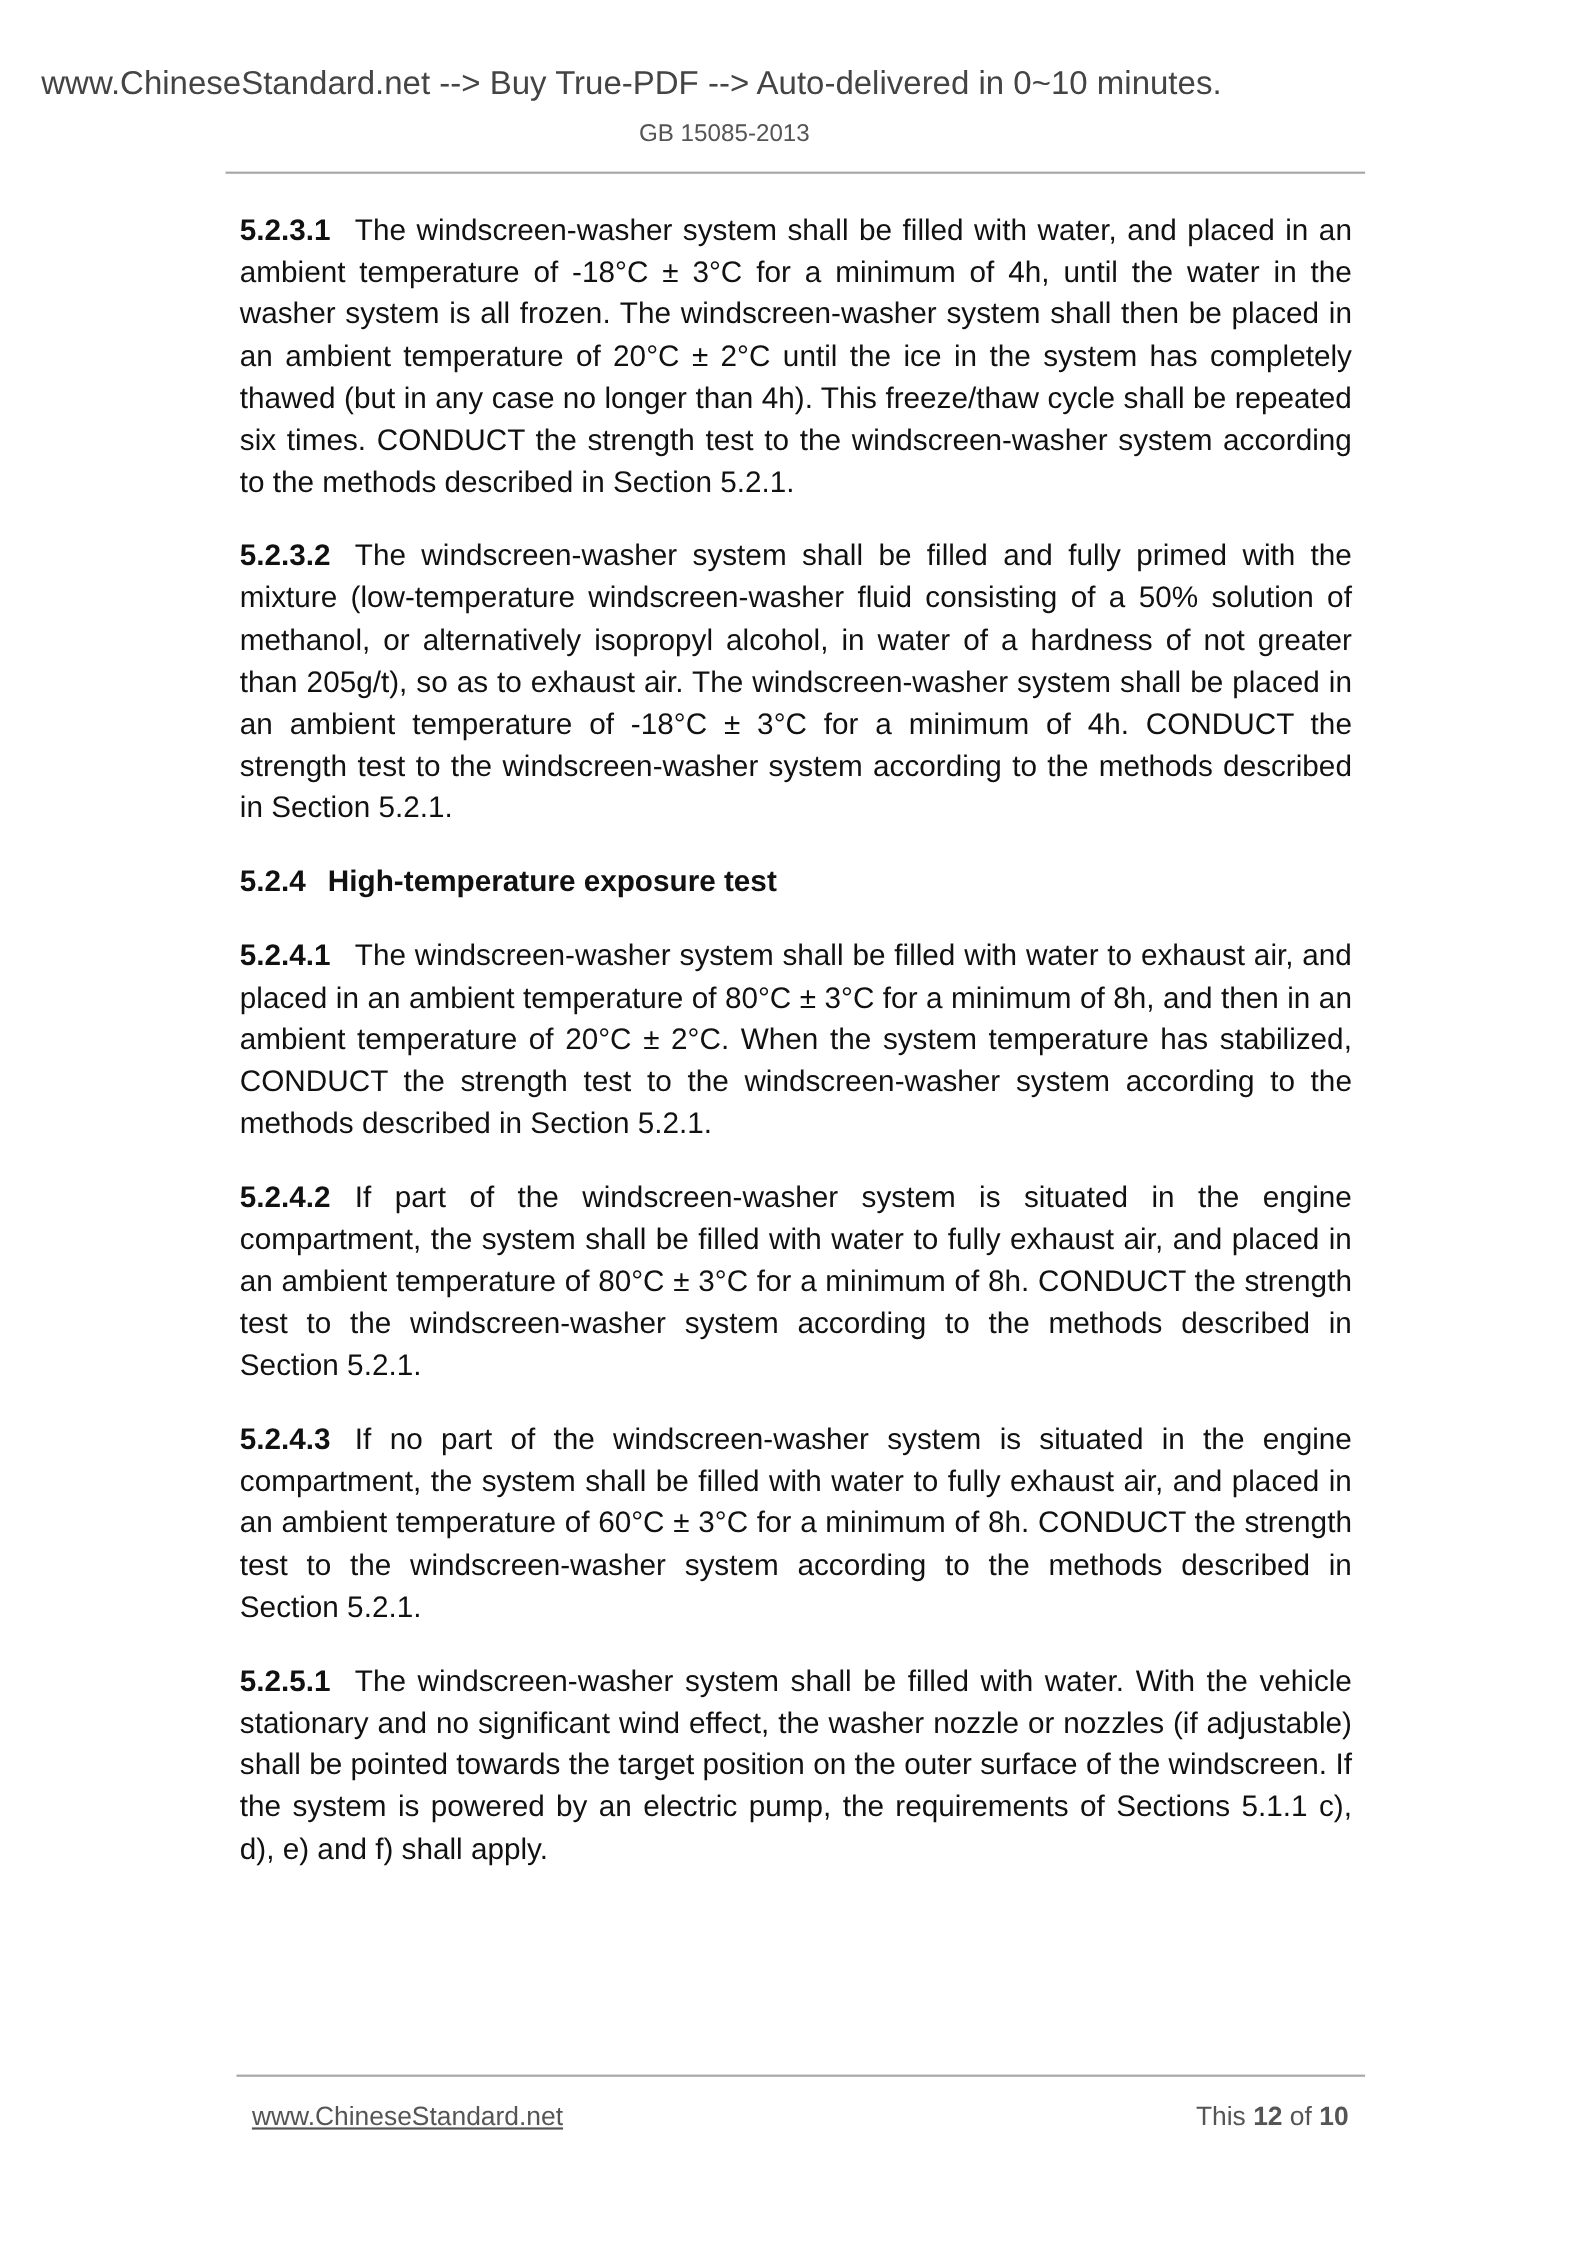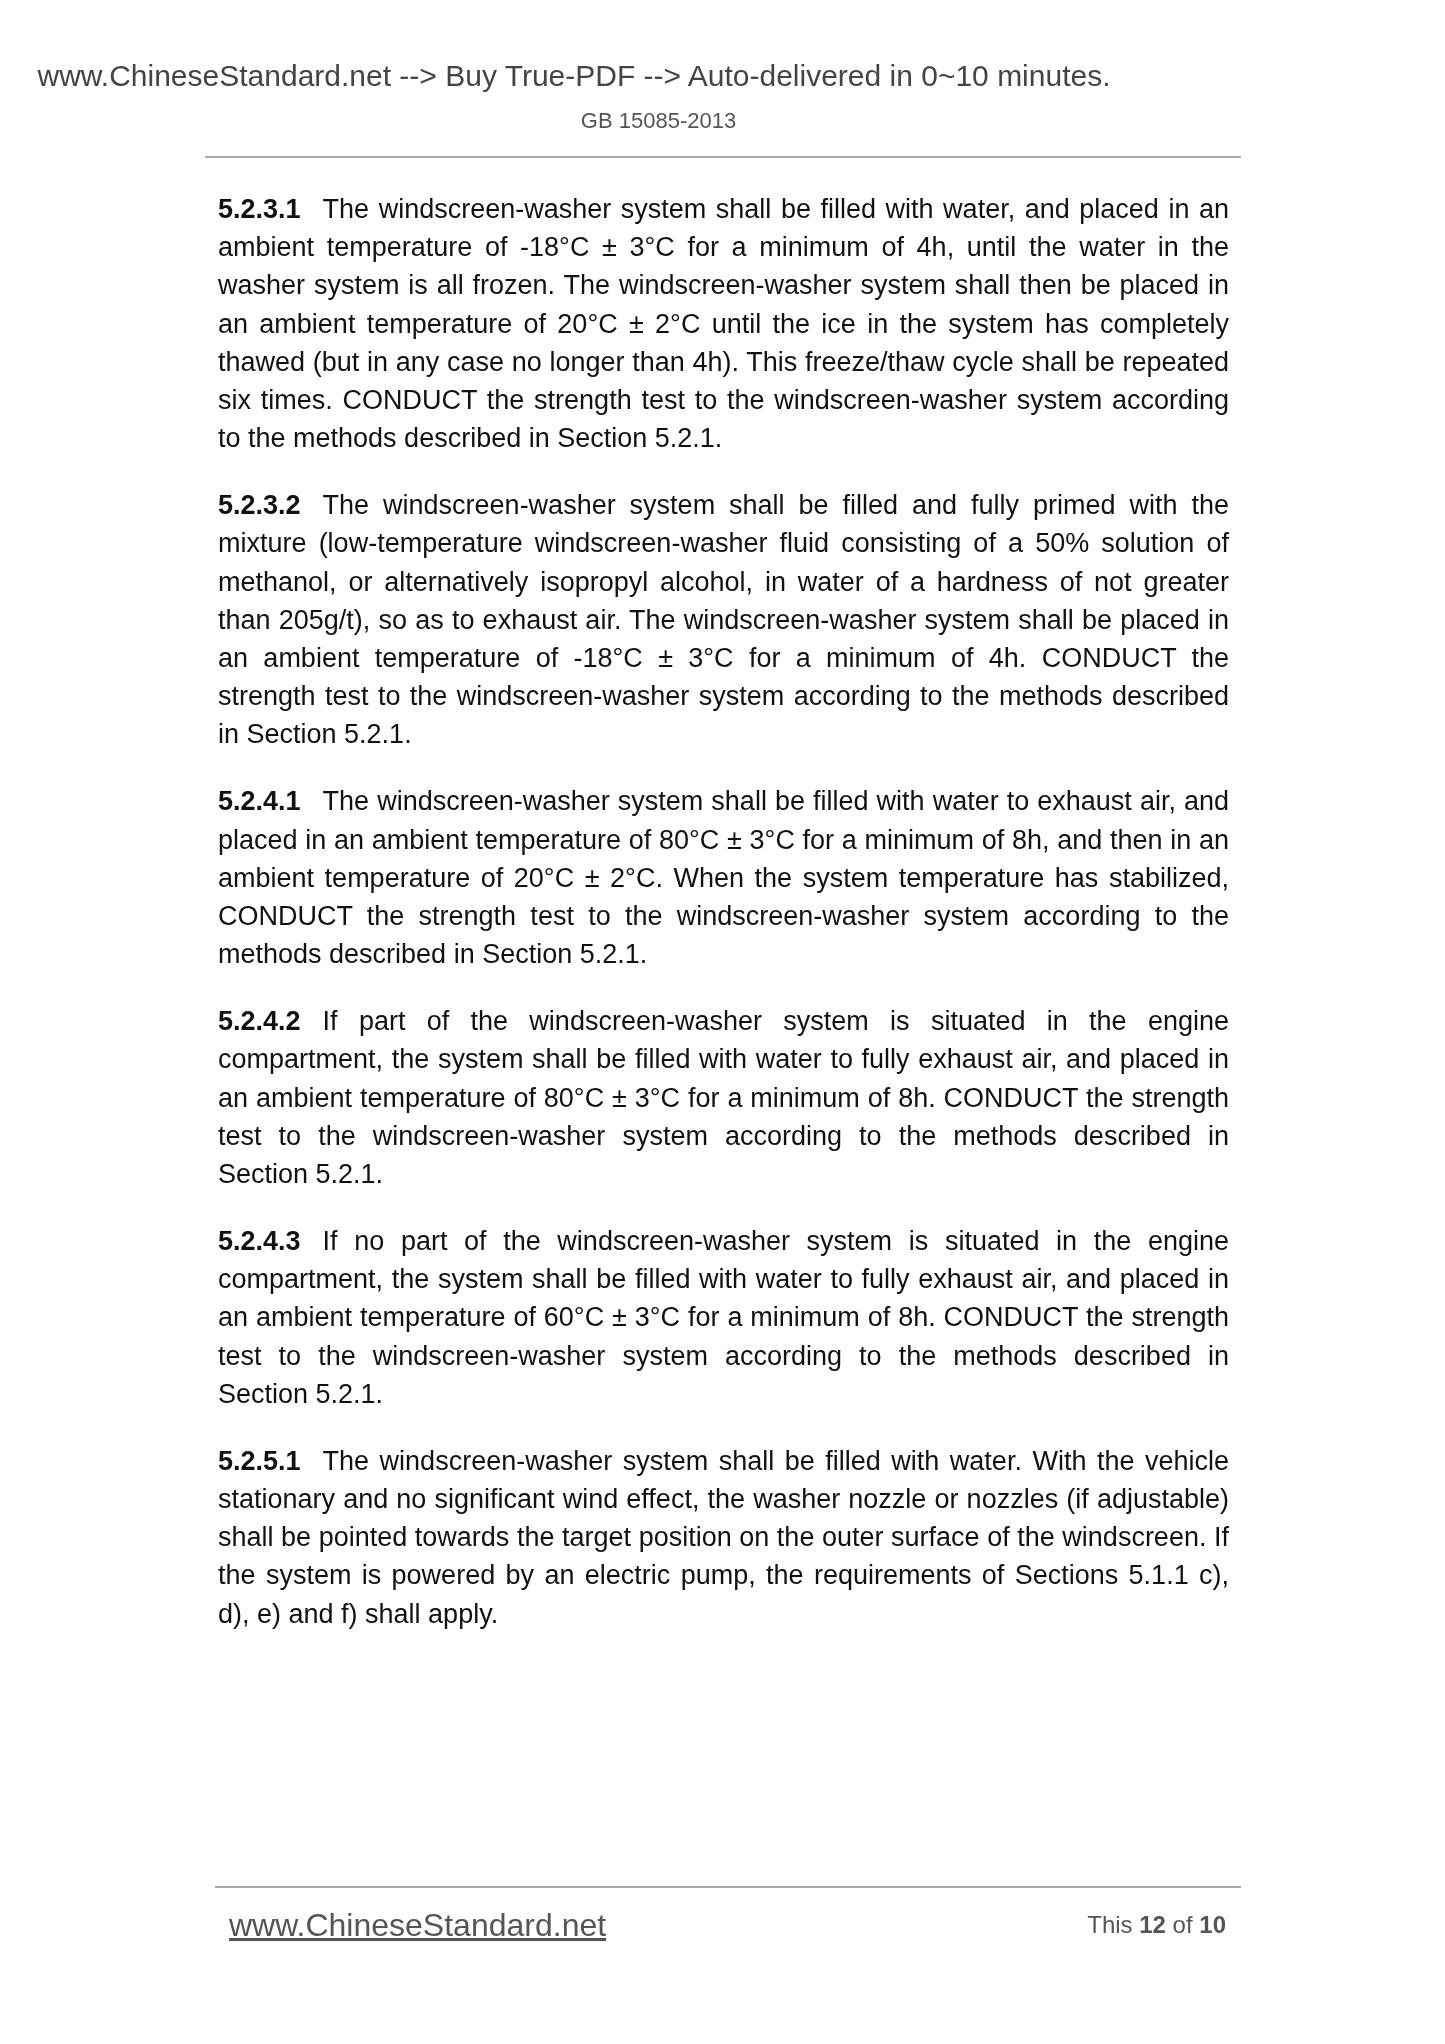--- a/index.html
+++ b/index.html
@@ -12,38 +12,39 @@
   .header-rule { position: absolute; top: 156px; left: 205px; width: 1036px; height: 0;
                  border-top: 2px solid #a8a8a8; }
   .content { position: absolute; top: 190px; left: 218px; width: 1011px;
              font-size: 27px; line-height: 38.2px; }
   .para { margin: 0 0 28.8px 0; text-align: justify; }
   .clause-no { font-weight: bold; margin-right: 22px; }
   .heading { margin: 0 0 28.8px 0; font-weight: bold; }
   .heading .clause-no { margin-right: 20px; }
   .footer-rule { position: absolute; top: 1886px; left: 215px; width: 1026px; height: 0;
                  border-top: 2px solid #a8a8a8; }
-  .footer-link { position: absolute; top: 1911px; left: 229px; font-size: 32px; color: #555;
+  .footer-link { position: absolute; top: 1911px; left: 229px; font-size: 24px; color: #555;
                  text-decoration: underline; line-height: 28px; }
   .footer-page { position: absolute; top: 1911px; right: 219px; font-size: 24px; color: #555;
                  line-height: 28px; }
   .footer-page b { font-weight: bold; }
 </style>
 </head>
 <body>
 
 <div class="top-banner">www.ChineseStandard.net --&gt; Buy True-PDF --&gt; Auto-delivered in 0~10 minutes.</div>
 <div class="std-code">GB 15085-2013</div>
 <div class="header-rule"></div>
 
 <div class="content">
   <p class="para"><span class="clause-no">5.2.3.1</span><span>The windscreen-washer system shall be filled with water, and placed in an ambient temperature of -18°C ± 3°C for a minimum of 4h, until the water in the washer system is all frozen. The windscreen-washer system shall then be placed in an ambient temperature of 20°C ± 2°C until the ice in the system has completely thawed (but in any case no longer than 4h). This freeze/thaw cycle shall be repeated six times. CONDUCT the strength test to the windscreen-washer system according to the methods described in Section 5.2.1.</span></p>
 
   <p class="para"><span class="clause-no">5.2.3.2</span><span>The windscreen-washer system shall be filled and fully primed with the mixture (low-temperature windscreen-washer fluid consisting of a 50% solution of methanol, or alternatively isopropyl alcohol, in water of a hardness of not greater than 205g/t), so as to exhaust air. The windscreen-washer system shall be placed in an ambient temperature of -18°C ± 3°C for a minimum of 4h. CONDUCT the strength test to the windscreen-washer system according to the methods described in Section 5.2.1.</span></p>
 
+  <p class="heading"><span class="clause-no">5.2.4</span><span>High-temperature exposure test</span></p>
 
   <p class="para"><span class="clause-no">5.2.4.1</span><span>The windscreen-washer system shall be filled with water to exhaust air, and placed in an ambient temperature of 80°C ± 3°C for a minimum of 8h, and then in an ambient temperature of 20°C ± 2°C. When the system temperature has stabilized, CONDUCT the strength test to the windscreen-washer system according to the methods described in Section 5.2.1.</span></p>
 
   <p class="para"><span class="clause-no">5.2.4.2</span><span>If part of the windscreen-washer system is situated in the engine compartment, the system shall be filled with water to fully exhaust air, and placed in an ambient temperature of 80°C ± 3°C for a minimum of 8h. CONDUCT the strength test to the windscreen-washer system according to the methods described in Section 5.2.1.</span></p>
 
   <p class="para"><span class="clause-no">5.2.4.3</span><span>If no part of the windscreen-washer system is situated in the engine compartment, the system shall be filled with water to fully exhaust air, and placed in an ambient temperature of 60°C ± 3°C for a minimum of 8h. CONDUCT the strength test to the windscreen-washer system according to the methods described in Section 5.2.1.</span></p>
 
 
   <p class="para"><span class="clause-no">5.2.5.1</span><span>The windscreen-washer system shall be filled with water. With the vehicle stationary and no significant wind effect, the washer nozzle or nozzles (if adjustable) shall be pointed towards the target position on the outer surface of the windscreen. If the system is powered by an electric pump, the requirements of Sections 5.1.1 c), d), e) and f) shall apply.</span></p>
 </div>

